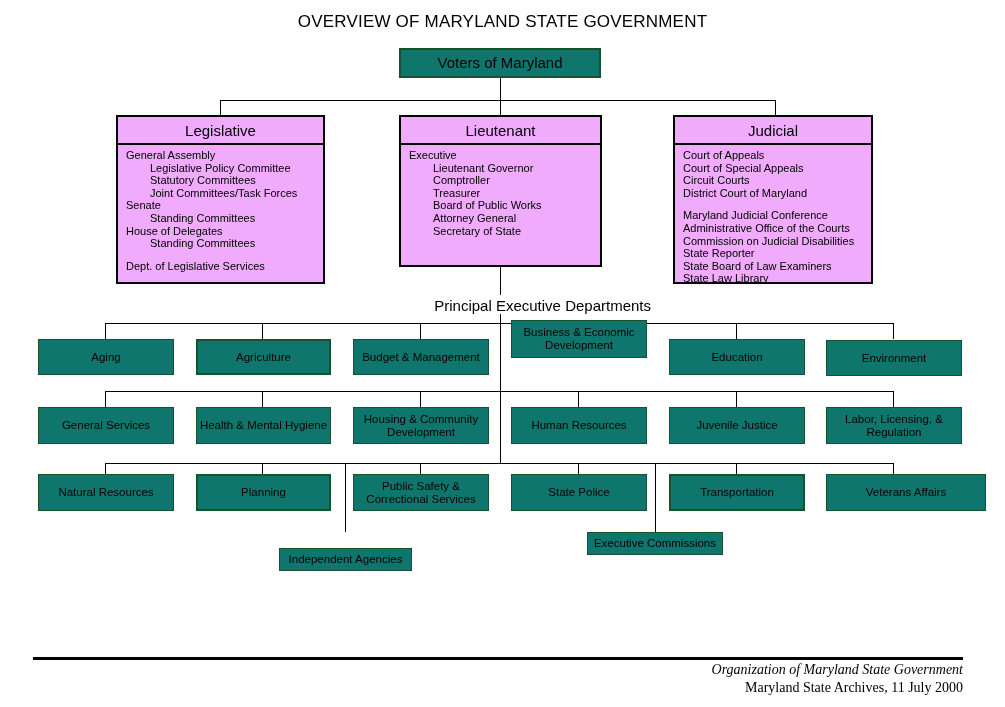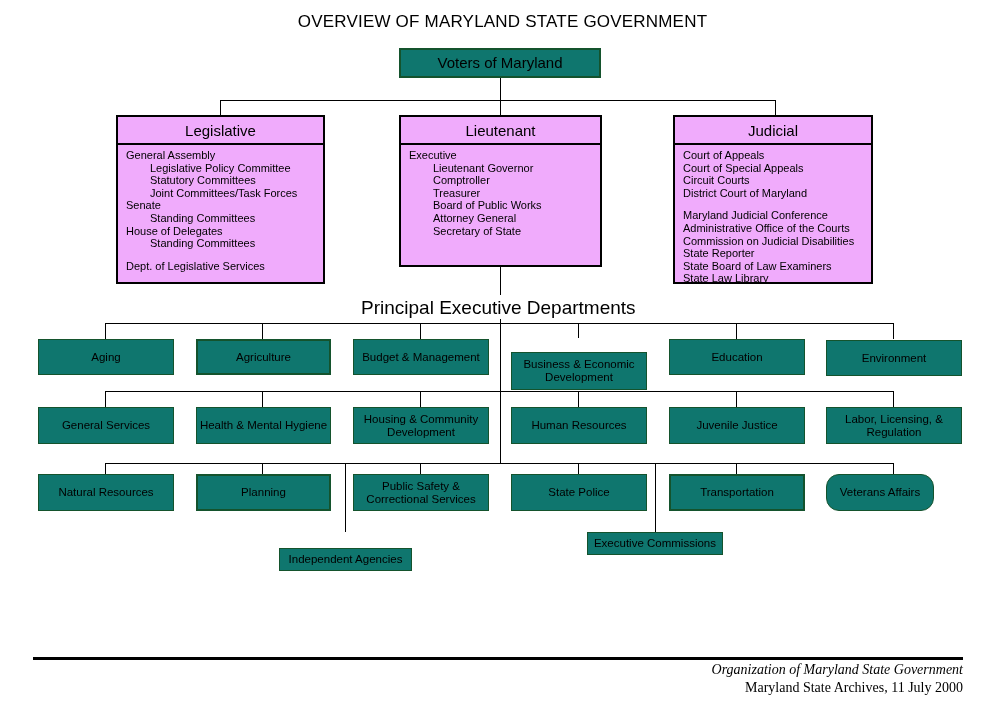--- a/index.html
+++ b/index.html
@@ -39,21 +39,21 @@
   .branch .branch-body .ind{padding-left:24px;}
   .branch .branch-body .gap{height:10px;}
 
   
   .ln{position:absolute;background:#000;z-index:1;}
   .h{height:1px;}
   .v{width:1px;}
 
   
   .sec-label{
-    position:absolute;font-size:19px;text-align:left;
+    position:absolute;font-size:15px;text-align:right;
     background:#fff;z-index:4;padding:0 6px;
   }
 
   
   .footer-rule{position:absolute;left:33px;top:657px;width:930px;height:3px;background:#000;}
   .footer-txt{position:absolute;right:42px;text-align:right;font-family:"Liberation Serif",serif;}
   .footer-l1{top:662px;font-style:italic;font-size:14px;}
   .footer-l2{top:680px;font-size:14px;}
 </style>
 </head>
@@ -134,21 +134,21 @@
 
   <div class="box" style="left:38px;top:339px;width:136px;height:36px;align-items:center;">
     <span>Aging</span>
     </div>
   <div class="box thick" style="left:196px;top:339px;width:135px;height:36px;">
     <span>Agriculture</span>
     </div>
   <div class="box" style="left:353px;top:339px;width:136px;height:36px;">
     <span>Budget &amp; Management</span>
     </div>
-  <div class="box" style="left:511px;top:352px;width:136px;height:38px;">
+  <div class="box" style="left:511px;top:320px;width:136px;height:38px;">
     <span>Business &amp; Economic Development</span>
     </div>
   <div class="box" style="left:669px;top:339px;width:136px;height:36px;">
     <span>Education</span>
     </div>
   <div class="box" style="left:826px;top:340px;width:136px;height:36px;">
     <span>Environment</span>
     </div>
 
   <div class="ln v" style="left:500px;top:323px;height:68px;"></div>
@@ -198,21 +198,21 @@
     </div>
   <div class="box" style="left:353px;top:474px;width:136px;height:37px;">
     <span>Public Safety &amp; Correctional Services</span>
     </div>
   <div class="box" style="left:511px;top:474px;width:136px;height:37px;">
     <span>State Police</span>
     </div>
   <div class="box thick" style="left:669px;top:474px;width:136px;height:37px;">
     <span>Transportation</span>
     </div>
-  <div class="box" style="left:826px;top:474px;width:108px;height:37px;border-radius:13px;">
+  <div class="box" style="left:826px;top:474px;width:160px;height:37px;">
     <span>Veterans Affairs</span>
     </div>
 
   <div class="ln v" style="left:345px;top:463px;height:69px;"></div>
   <div class="box" style="left:279px;top:548px;width:133px;height:23px;">
     <span>Independent Agencies</span>
     </div>
 
   <div class="ln v" style="left:655px;top:463px;height:69px;"></div>
   <div class="box" style="left:587px;top:532px;width:136px;height:23px;">

